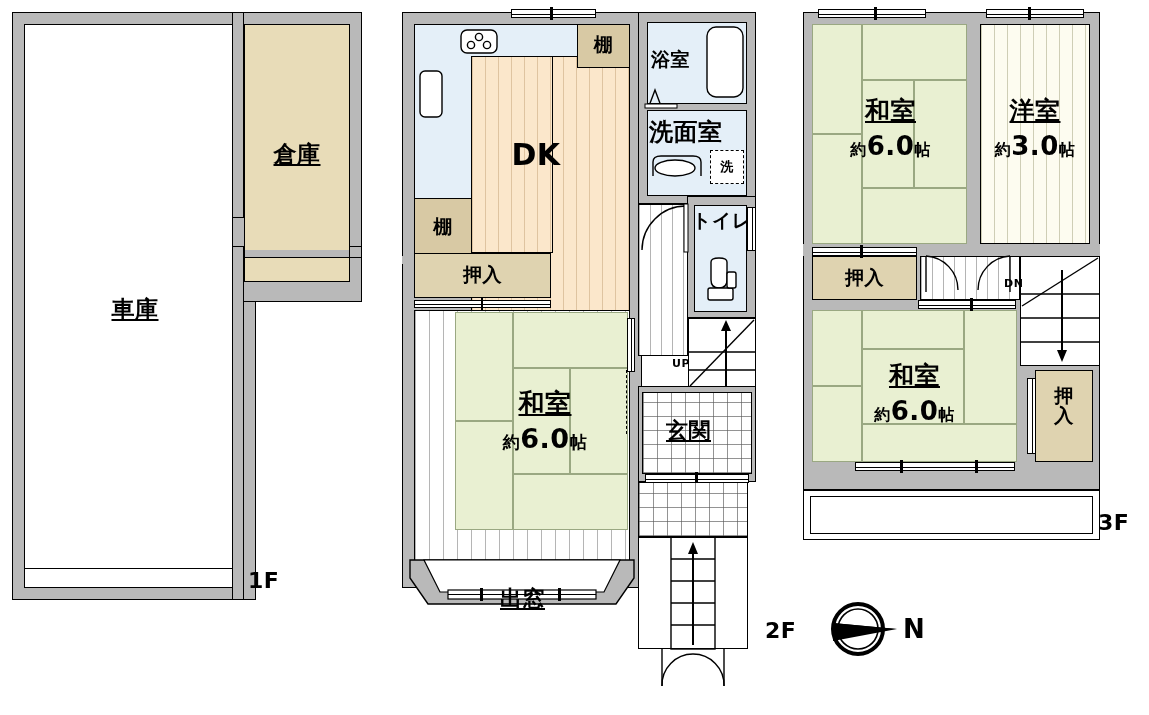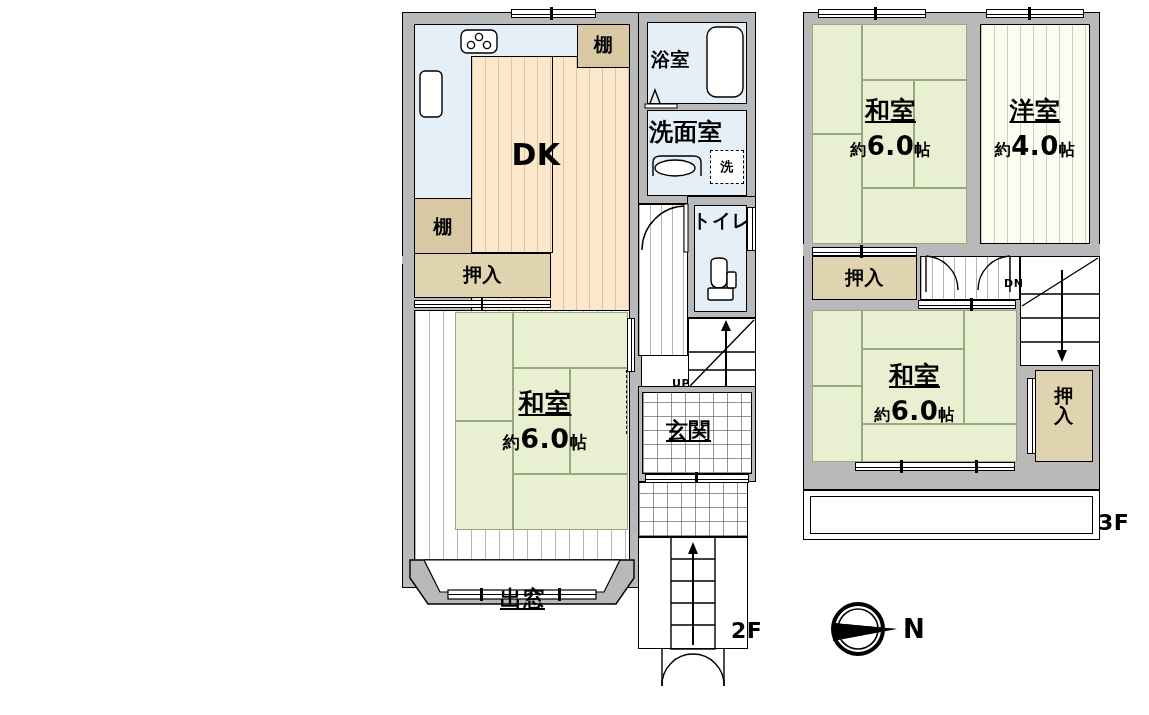--- a/index.html
+++ b/index.html
@@ -64,20 +64,43 @@
   .s{fill:none;stroke:#000;stroke-width:1.4;}
   .sf{fill:#fff;stroke:#000;stroke-width:1.4;}
   .s2{fill:none;stroke:#000;stroke-width:2;}
   .g{fill:#000;}
 </style>
 </head>
 <body>
 
 <div class="stage">
 
+  <div class="abs" style="left:0;top:0;width:390px;height:620px;">
+
+    <div class="abs wall" style="left:12px;top:12px;width:244px;height:588px;"></div>
+    <div class="abs white" style="left:24px;top:24px;width:220px;height:564px;border:1px solid #000;"></div>
+
+    <div class="abs" style="left:24px;top:568px;width:220px;height:20px;background:#fff;border:1px solid #000;"></div>
+
+    <div class="abs wall" style="left:232px;top:12px;width:130px;height:290px;"></div>
+    <div class="abs storage" style="left:244px;top:24px;width:106px;height:258px;"></div>
+
+    <div class="abs wall" style="left:232px;top:12px;width:12px;height:206px;"></div>
+    <div class="abs wall" style="left:232px;top:246px;width:130px;height:12px;"></div>
+    <div class="abs storage" style="left:244px;top:212px;width:106px;height:38px;border:none;"></div>
+    <div class="abs" style="left:349px;top:24px;width:1px;height:234px;background:#000;"></div>
+    <div class="abs" style="left:244px;top:257px;width:106px;height:1px;background:#000;"></div>
+    <div class="abs" style="left:244px;top:212px;width:1px;height:46px;background:#000;"></div>
+
+    <div class="abs wall" style="left:232px;top:246px;width:12px;height:354px;"></div>
+
+    <div class="lbl lbl-room ctr" style="left:244px;top:143px;width:106px;">倉庫</div>
+    <div class="lbl lbl-room ctr" style="left:70px;top:298px;width:130px;">車庫</div>
+    <div class="lbl lbl-floor" style="left:248px;top:570px;">1F</div>
+  </div>
 
   <div class="abs" style="left:395px;top:0;width:370px;height:715px;">
 
     <div class="abs wall-nb" style="left:7px;top:12px;width:240px;height:576px;border:1px solid #000;"></div>
 
     <div class="abs wet-nb" style="left:19px;top:24px;width:216px;height:232px;border:1px solid #000;"></div>
 
     <div class="abs grain-dk" style="left:76px;top:56px;width:159px;height:278px;border:1px solid #000;"></div>
 
     <div class="abs grain-dk" style="left:76px;top:56px;width:82px;height:197px;border:1px solid #000;"></div>
@@ -194,21 +217,21 @@
     <div class="abs white" style="left:293px;top:318px;width:68px;height:70px;border:1px solid #000;"></div>
     <div class="abs" style="left:293px;top:318px;width:68px;height:70px;">
       <svg width="68" height="70" viewBox="0 0 68 70">
         <line class="s" x1="0" y1="34" x2="68" y2="34"></line>
         <line class="s" x1="0" y1="52" x2="68" y2="52"></line>
         <line class="s" x1="2" y1="68" x2="66" y2="2"></line>
         <line class="s2" x1="38" y1="68" x2="38" y2="8"></line>
         <polygon class="g" points="38,2 33,13 43,13"></polygon>
       </svg>
     </div>
-    <div class="lbl lbl-tiny" style="left:277px;top:358px;margin-top:20px;">UP</div>
+    <div class="lbl lbl-tiny" style="left:277px;top:358px;">UP</div>
 
     <div class="abs wall-nb" style="left:243px;top:386px;width:118px;height:96px;border:1px solid #000;"></div>
     <div class="abs tile" style="left:247px;top:392px;width:110px;height:82px;border:1px solid #000;"></div>
     <div class="lbl lbl-room" style="left:271px;top:420px;font-size:22px;">玄関</div>
 
     <div class="abs win" style="left:250px;top:474px;width:104px;height:9px;"></div>
     <div class="winmark" style="left:300px;top:472px;width:3px;height:13px;"></div>
 
     <div class="abs tile" style="left:243px;top:482px;width:110px;height:55px;border:1px solid #000;"></div>
 
@@ -230,21 +253,21 @@
         <path class="s" d="M2 38 A31 31 0 0 1 33 6"></path>
         <path class="s" d="M64 38 A31 31 0 0 0 33 6"></path>
         <line class="s" x1="2" y1="0" x2="2" y2="38"></line>
         <line class="s" x1="64" y1="0" x2="64" y2="38"></line>
       </svg>
     </div>
 
     <div class="abs win" style="left:116px;top:9px;width:85px;height:9px;"></div>
     <div class="winmark" style="left:155px;top:7px;width:3px;height:13px;"></div>
 
-    <div class="lbl lbl-floor" style="left:336px;top:620px;">2F</div>
+    <div class="lbl lbl-floor" style="left:370px;top:620px;">2F</div>
   </div>
 
   <div class="abs" style="left:790px;top:0;width:330px;height:560px;">
 
     <div class="abs wall-nb" style="left:13px;top:12px;width:297px;height:478px;border:1px solid #000;"></div>
 
     <div class="abs tatami" style="left:22px;top:24px;width:155px;height:220px;"></div>
     <div class="mat" style="left:22px;top:24px;width:50px;height:110px;"></div>
     <div class="mat" style="left:22px;top:134px;width:50px;height:110px;"></div>
     <div class="mat" style="left:72px;top:24px;width:105px;height:56px;"></div>
@@ -254,21 +277,21 @@
     <div class="lbl lbl-room ctr" style="left:38px;top:98px;width:125px;font-size:25px;">和室</div>
     <div class="lbl ctr" style="left:28px;top:133px;width:145px;">
       <span class="sm" style="font-size:16px;">約</span><span class="big" style="font-size:26px;">6.0</span><span class="sm" style="font-size:16px;">帖</span>
     </div>
     <div class="abs win" style="left:28px;top:9px;width:108px;height:9px;"></div>
     <div class="winmark" style="left:84px;top:7px;width:3px;height:13px;"></div>
 
     <div class="abs grain-iv" style="left:190px;top:24px;width:110px;height:220px;border:1px solid #000;"></div>
     <div class="lbl lbl-room ctr" style="left:195px;top:98px;width:100px;font-size:25px;">洋室</div>
     <div class="lbl ctr" style="left:185px;top:133px;width:120px;">
-      <span class="sm" style="font-size:16px;">約</span><span class="big" style="font-size:26px;">4.0</span><span class="sm" style="font-size:16px;">帖</span>
+      <span class="sm" style="font-size:16px;">約</span><span class="big" style="font-size:26px;">3.0</span><span class="sm" style="font-size:16px;">帖</span>
     </div>
     <div class="abs win" style="left:196px;top:9px;width:98px;height:9px;"></div>
     <div class="winmark" style="left:238px;top:7px;width:3px;height:13px;"></div>
 
     <div class="abs wall-nb" style="left:13px;top:244px;width:297px;height:12px;"></div>
 
     <div class="abs closet" style="left:22px;top:256px;width:105px;height:44px;"></div>
     <div class="lbl lbl-sm ctr" style="left:22px;top:268px;width:105px;">押入</div>
     <div class="abs win" style="left:22px;top:247px;width:105px;height:9px;"></div>
     <div class="winmark" style="left:70px;top:245px;width:3px;height:13px;"></div>

